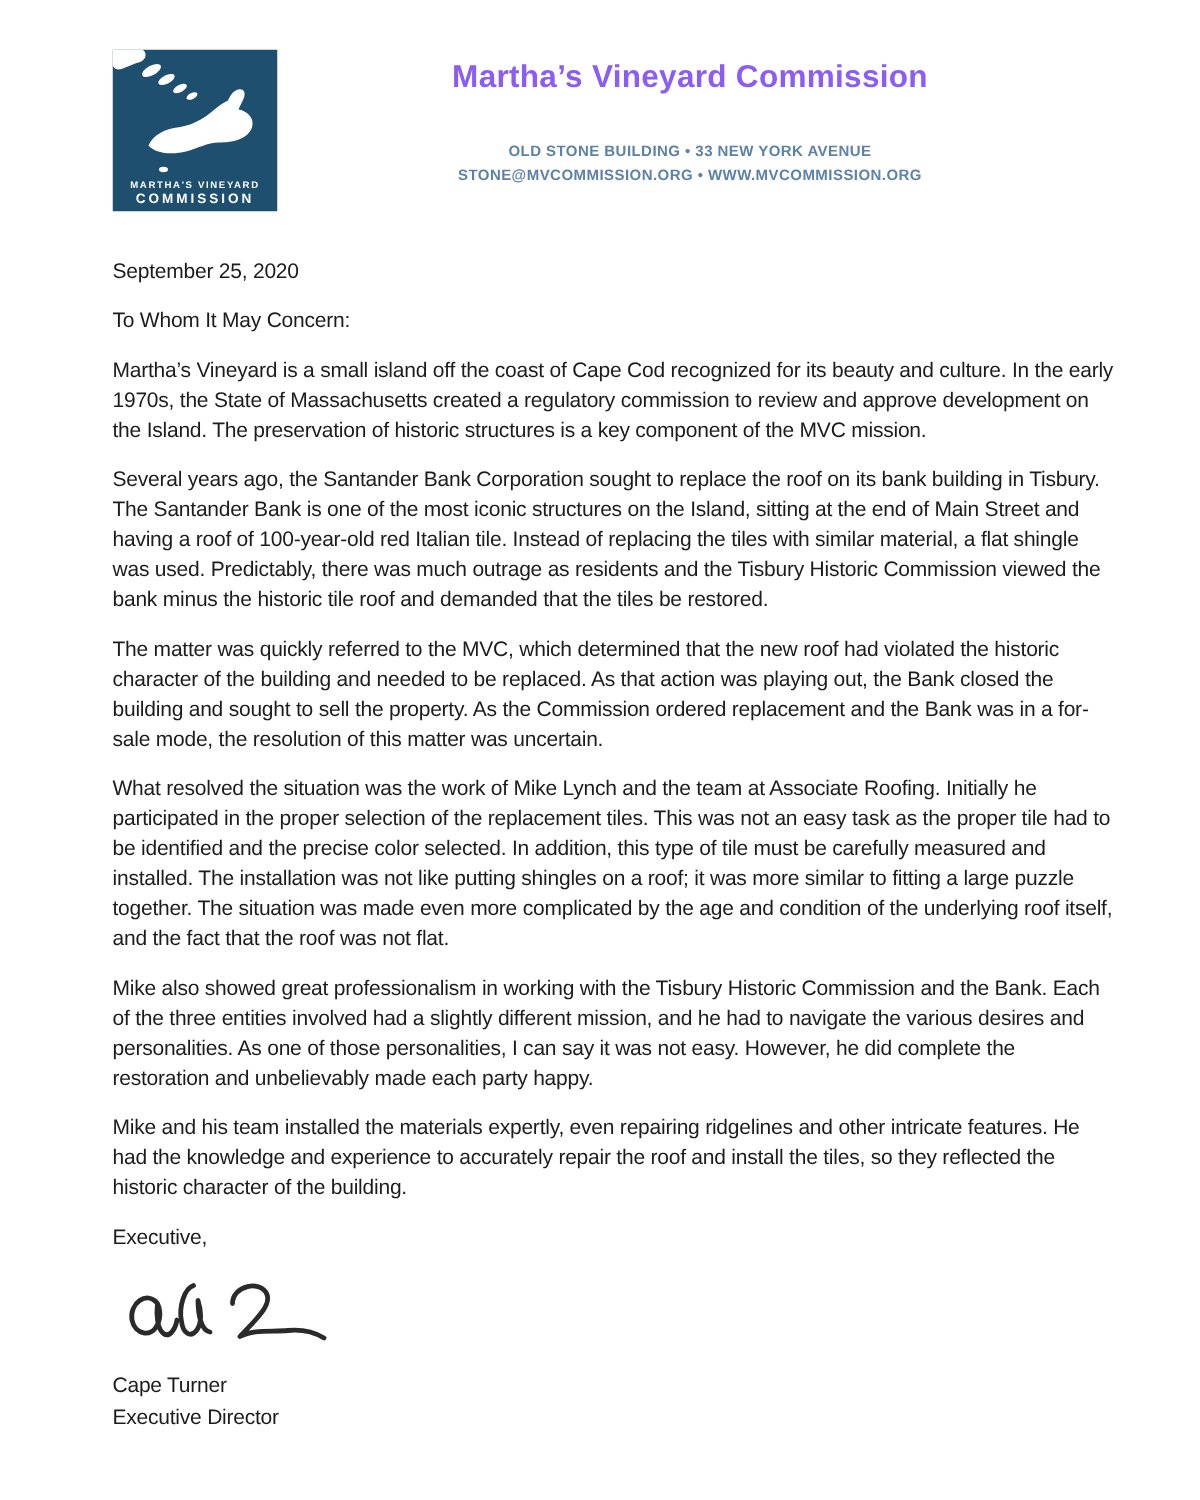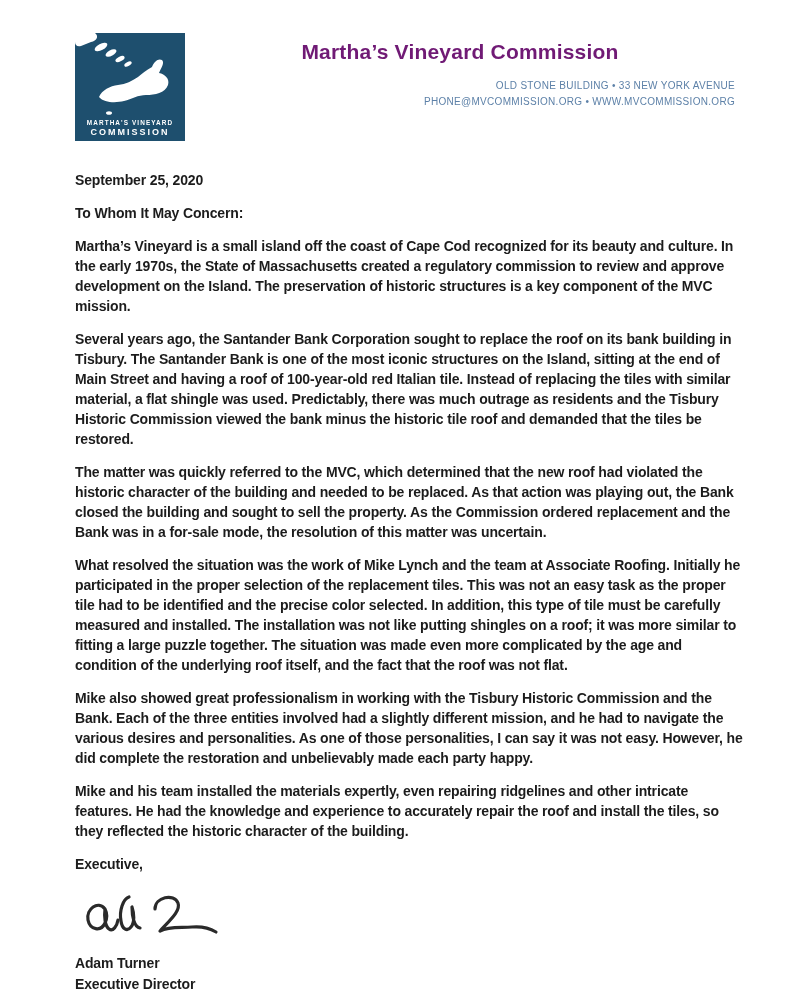--- a/index.html
+++ b/index.html
@@ -28,39 +28,38 @@
   .logo svg { display: block; width: 110px; height: 108px; }
   .head-text {
     flex: 1 1 auto;
     text-align: center;
   }
   .org-title {
     margin-top: 7px;
     font-size: 21px;
     font-weight: 600;
     letter-spacing: 0.2px;
-    color: #701a75;
+    color: #8b5cf6;
   }
   .address-block {
-    margin-top: 14px;
+    margin-top: 30px;
     font-size: 10px;
-    font-weight: 400;
+    font-weight: 700;
     line-height: 15.5px;
     letter-spacing: 0.3px;
     color: #5d81a8;
-    text-align: right;
   }
   
   .letter {
     padding: 29px 57px 0 75px;
     font-size: 14px;
     letter-spacing: -0.15px;
     line-height: 20px;
   }
-  .letter p { margin: 0 0 13px 0; font-weight: bold; }
+  .letter p { margin: 0 0 13px 0; }
   .signature-wrap {
     margin: 2px 0 6px 2px;
     height: 60px;
   }
   .signature-wrap svg { display: block; }
   .signer p { margin: 0; line-height: 21px; }
 </style>
 </head>
 <body>
 
@@ -94,21 +93,21 @@
         </g>
 
         <text x="55" y="92" text-anchor="middle" fill="#ffffff" font-family="Liberation Sans, sans-serif" font-size="6.4" font-weight="700" letter-spacing="1.1">MARTHA'S VINEYARD</text>
         <text x="55" y="102" text-anchor="middle" fill="#ffffff" font-family="Liberation Sans, sans-serif" font-size="9" font-weight="700" letter-spacing="2">COMMISSION</text>
       </svg>
     </div>
     <div class="head-text">
       <h1 class="org-title">Martha’s Vineyard Commission</h1>
       <div class="address-block">
         <div>OLD STONE BUILDING • 33 NEW YORK AVENUE</div>
-        <div>PHONE@MVCOMMISSION.ORG • WWW.MVCOMMISSION.ORG</div>
+        <div>STONE@MVCOMMISSION.ORG • WWW.MVCOMMISSION.ORG</div>
       </div>
     </div>
   </header>
 
   <main class="letter">
     <p>September 25, 2020</p>
     <p>To Whom It May Concern:</p>
     <p>Martha’s Vineyard is a small island off the coast of Cape Cod recognized for its beauty and culture. In the early 1970s, the State of Massachusetts created a regulatory commission to review and approve development on the Island. The preservation of historic structures is a key component of the MVC mission.</p>
     <p>Several years ago, the Santander Bank Corporation sought to replace the roof on its bank building in Tisbury. The Santander Bank is one of the most iconic structures on the Island, sitting at the end of Main Street and having a roof of 100-year-old red Italian tile. Instead of replacing the tiles with similar material, a flat shingle was used. Predictably, there was much outrage as residents and the Tisbury Historic Commission viewed the bank minus the historic tile roof and demanded that the tiles be restored.</p>
     <p>The matter was quickly referred to the MVC, which determined that the new roof had violated the historic character of the building and needed to be replaced. As that action was playing out, the Bank closed the building and sought to sell the property. As the Commission ordered replacement and the Bank was in a for-sale mode, the resolution of this matter was uncertain.</p>
@@ -124,18 +123,18 @@
           <path d="M28,22 C21,13 9,22 11,33 C13,43 24,45 28,36 C31,30 29,24 28,22 C27,30 28,39 32,42 C36,45 40,39 41,33"></path>
 
           <path d="M52,10 C46,12 42,24 44,34 C45,42 50,45 54,40 C58,35 57,26 55,20 C55,29 57,40 63,41"></path>
 
           <path d="M78,22 C78,10 97,6 101,16 C104,24 92,34 83,44 C92,39 104,41 115,40 C126,39 134,42 139,45"></path>
         </g>
       </svg>
     </div>
 
     <div class="signer">
-      <p>Adam Turner</p>
+      <p>Cape Turner</p>
       <p>Executive Director</p>
     </div>
   </main>
 
 </div>
 
 </body></html>

